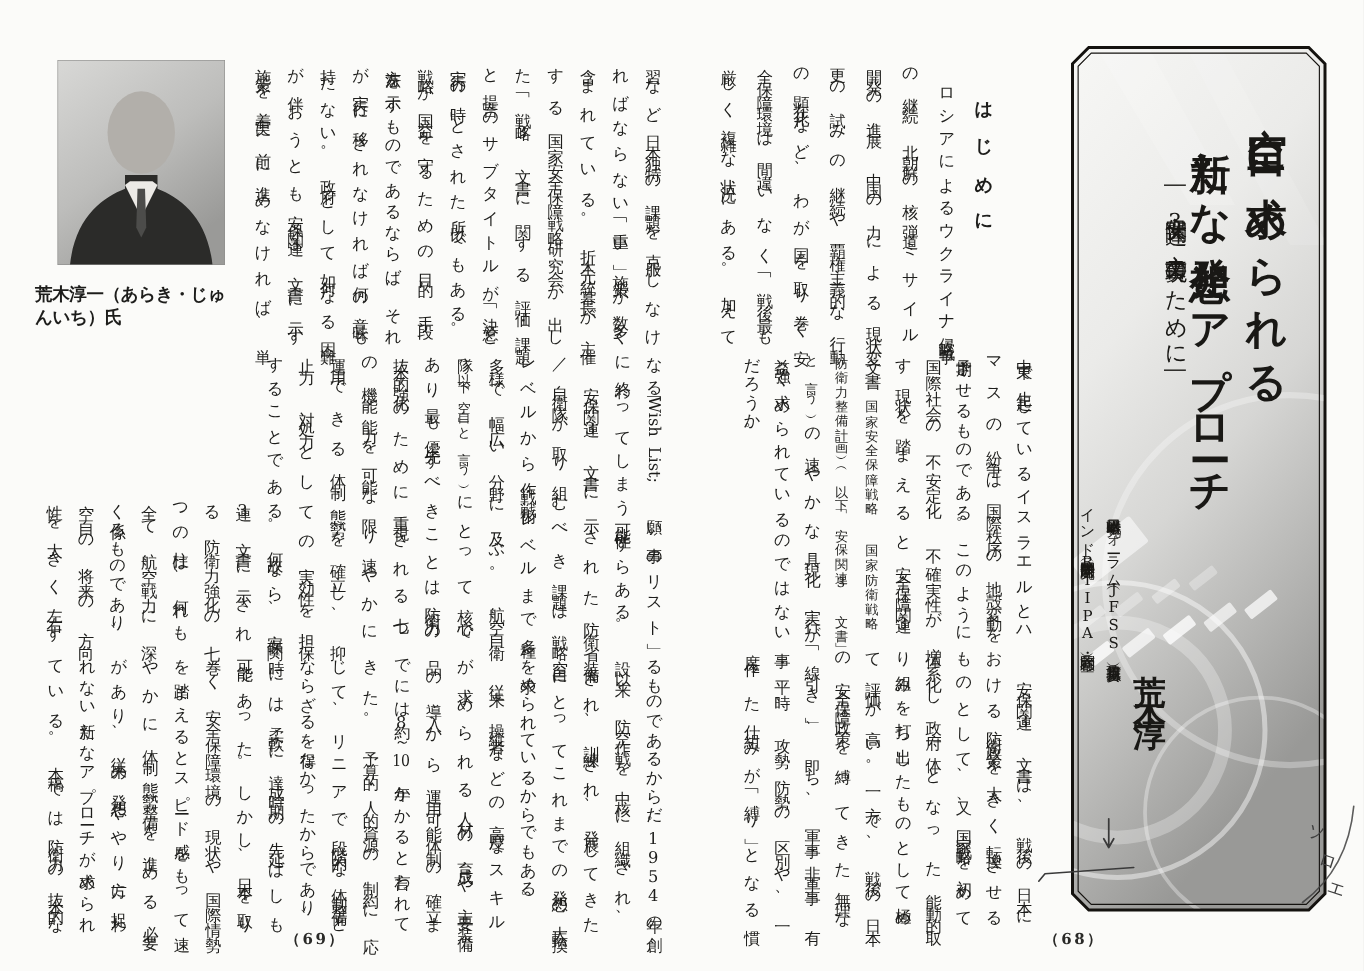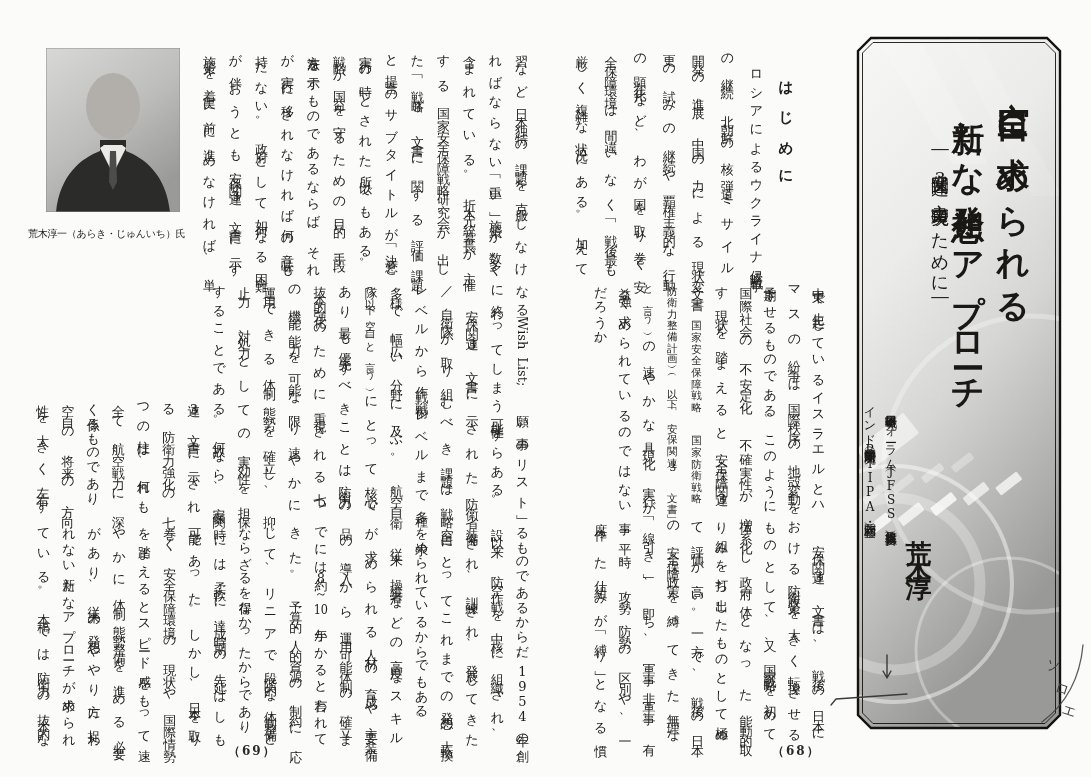--- a/index.html
+++ b/index.html
@@ -12,21 +12,21 @@
   .vband .col.end{text-align-last:start;}
   .vband .col.hd{font-family:"DejaVu Sans","Liberation Sans",sans-serif;font-weight:700;
                  font-size:14.5px;letter-spacing:13px;text-align-last:start;margin-top:26px;}
   .vband .col.short{margin-top:118px;height:112px;}
   .s{font-size:10.5px;}
   .lat{text-orientation:sideways;}
   .tcy{text-combine-upright:all;}
   
   .bio{position:absolute;left:28px;top:227px;width:160px;
        font-family:"DejaVu Sans","Liberation Sans",sans-serif;}
-  .bio .bname{font-size:10px;font-weight:400;margin:0 0 4px 0;letter-spacing:-0.3px;}
+  .bio .bname{font-size:14px;font-weight:700;margin:0 0 4px 0;letter-spacing:-0.3px;}
   .bio .btext{font-size:10.8px;line-height:14.4px;margin:0;text-align:justify;color:#222;}
   
   .photo{position:absolute;left:46px;top:48px;width:134px;height:164px;}
   
   .pnum{position:absolute;font-size:12px;letter-spacing:2px;color:#2a2a28;font-weight:bold;}
   
   .tblock{position:absolute;left:856px;top:36px;width:206px;height:694px;}
   .tblock svg.bg{position:absolute;left:0;top:0;}
   .tcol{position:absolute;writing-mode:vertical-rl;text-orientation:upright;white-space:nowrap;color:#191815;}
   .t1{right:27px;top:40px;font-size:33px;font-weight:600;letter-spacing:6px;}
@@ -163,21 +163,21 @@
         <div class="col">ものとして、又、国家戦略を初めて</div>
         <div class="col">体系化し政府一体となった能動的取</div>
         <div class="col">り組みを打ち出したものとして極め</div>
         <div class="col">て評価が高い。一方で、戦後の日本</div>
         <div class="col">の安全保障政策を縛ってきた無理な</div>
         <div class="col">「線引き」、即ち、軍事・非軍事、有</div>
         <div class="col">事・平時、攻勢・防勢の区別や、一</div>
         <div class="col">度作った仕組みが「縛り」となる慣</div>
       </div>
 
-    <div class="pnum" style="left:772px;top:743px;">（68）</div>
+    <div class="pnum" style="left:835px;top:743px;">（68）</div>
 
     <div class="tblock">
       <svg class="bg" width="206" height="694" viewBox="0 0 206 694">
         <defs>
           <linearGradient id="g1" x1="0" y1="0" x2="0.35" y2="1">
             <stop offset="0" stop-color="#f7f7f5"></stop>
             <stop offset="0.35" stop-color="#ebebe9"></stop>
             <stop offset="0.6" stop-color="#d6d6d4"></stop>
             <stop offset="0.82" stop-color="#b5b5b3"></stop>
             <stop offset="1" stop-color="#999997"></stop>

